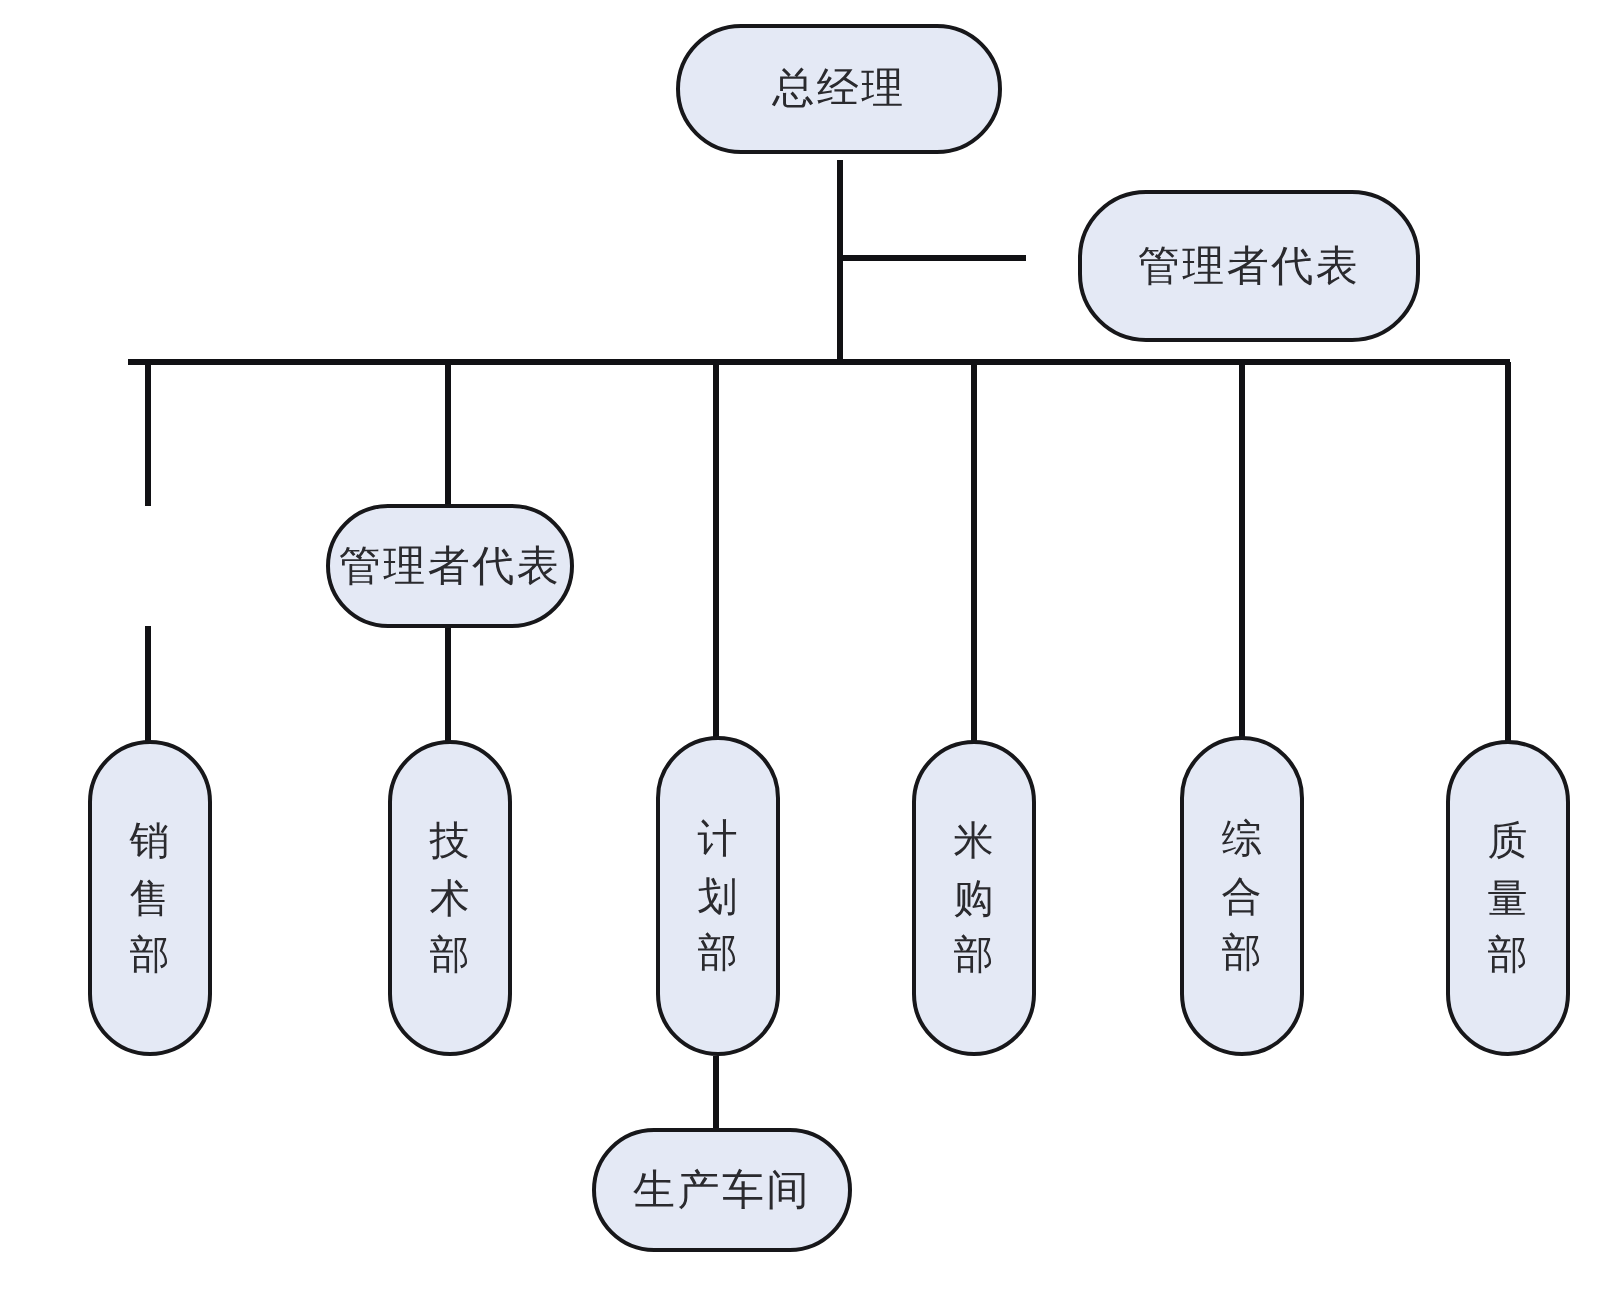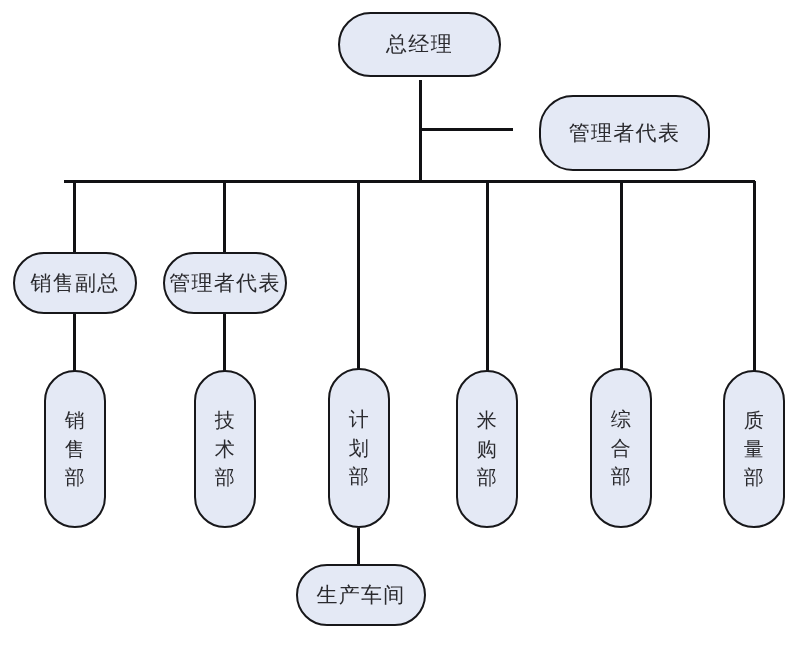--- a/index.html
+++ b/index.html
@@ -88,23 +88,20 @@
   </svg>
 
   <div class="node horizontal" style="left:338px; top:12px; width:163px; height:65px;">
     <span class="node-label">总经理</span>
   </div>
 
   <div class="node horizontal" style="left:539px; top:95px; width:171px; height:76px;">
     <span class="node-label">管理者代表</span>
   </div>
 
-  <div class="node horizontal" style="left:13px; top:252px; width:124px; height:62px;">
-    <span class="node-label">销售副总</span>
-  </div>
 
   <div class="node horizontal" style="left:163px; top:252px; width:124px; height:62px;">
     <span class="node-label">管理者代表</span>
   </div>
 
   <div class="node vertical" style="left:44px; top:370px; width:62px; height:158px;">
     <span class="node-label">销
 售
 部</span>
   </div>

